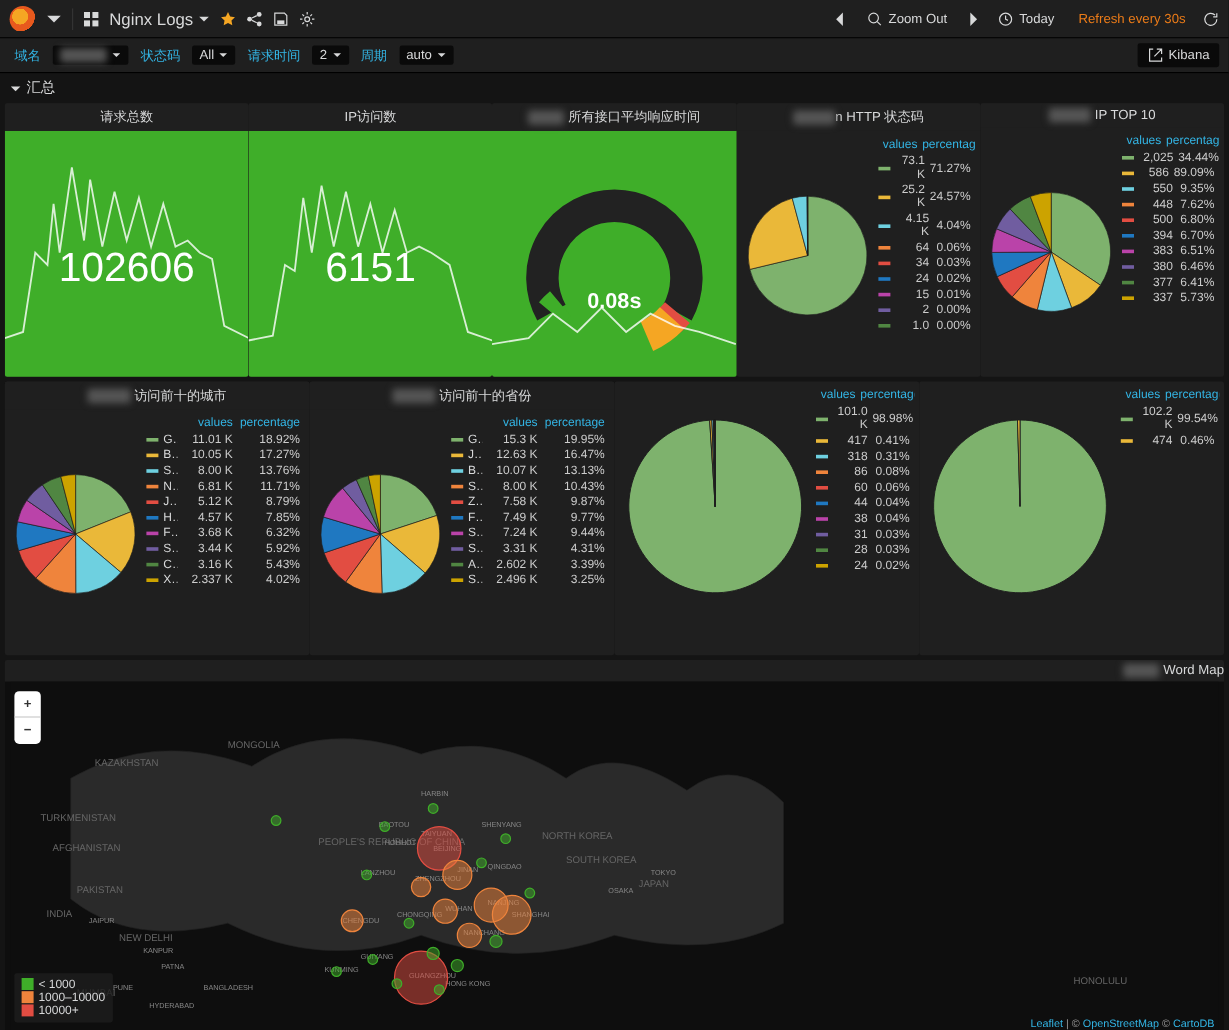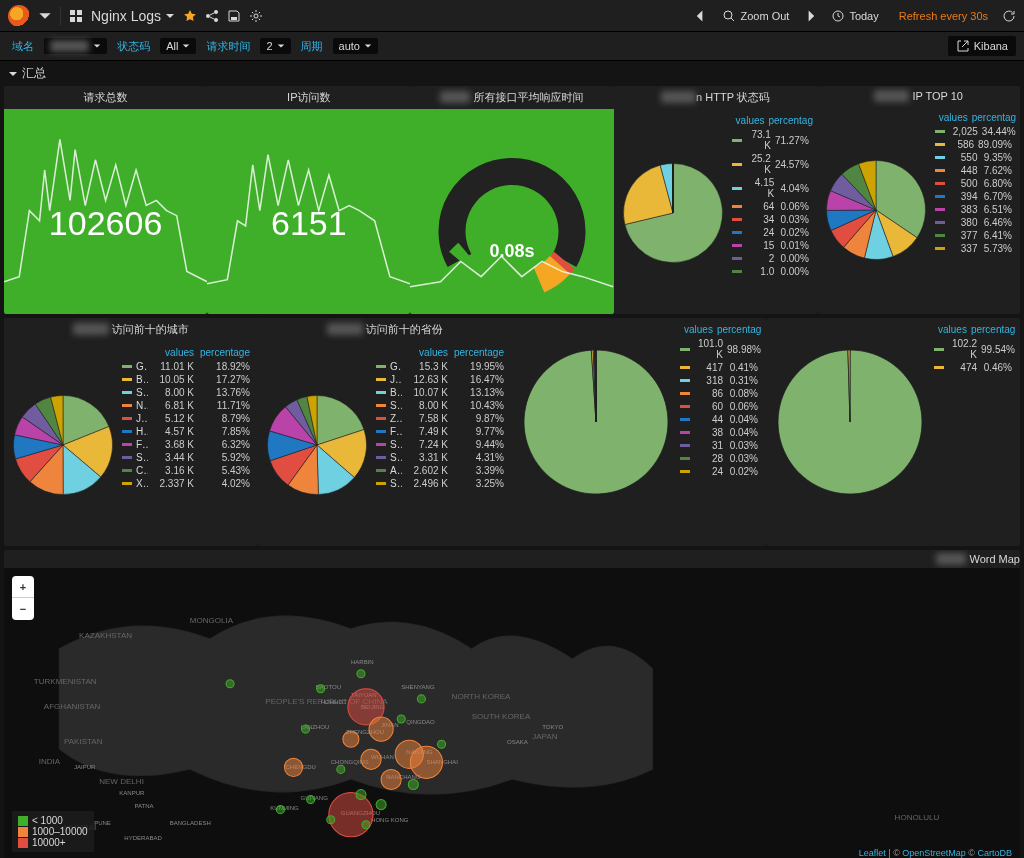--- a/index.html
+++ b/index.html
@@ -45,21 +45,21 @@
 .legend-row .sw{width:10px;height:3px;flex-shrink:0}
 .legend-row .nm{flex:1;white-space:nowrap;overflow:hidden;text-overflow:ellipsis}
 .legend-row .v1{width:42px;text-align:right;color:#ccc}
 .legend-row .v2{width:52px;text-align:right;color:#ccc}
 .map-panel{background:#1f1f1f;margin:4px;height:310px;position:relative;border-radius:2px;overflow:hidden}
 .map-title{text-align:right;padding:3px 0;font-size:11px}
 .map-body{background:#0e0e0e;width:100%;height:calc(100% - 18px);position:relative}
 .zoom{position:absolute;top:8px;left:8px;background:#fff;border-radius:4px;overflow:hidden;z-index:10}
 .zoom div{width:22px;height:22px;display:flex;align-items:center;justify-content:center;color:#333;font-weight:bold;cursor:pointer;border-bottom:1px solid #ccc}
 .map-legend{position:absolute;bottom:8px;left:8px;background:rgba(30,30,30,0.8);padding:4px 6px;font-size:10px;border-radius:2px}
-.map-legend div{display:flex;align-items:flex-end;gap:4px}
+.map-legend div{display:flex;align-items:flex-start;gap:4px}
 .map-legend .sw{width:10px;height:10px}
 .map-attr{position:absolute;bottom:2px;right:8px;font-size:9px;color:#999}
 .map-attr a{color:#33b5e5;text-decoration:none}
 .map-svg{width:100%;height:100%}
 .map-svg .land{fill:#2a2a2a;stroke:#1f1f1f;stroke-width:0.5}
 .map-svg .ctry{fill:#666;font-size:8px}
 .map-svg .city{fill:#888;font-size:6px}
 .bubble{fill-opacity:0.5;stroke-width:1}
 .obscured{display:inline-block;background:#555;filter:blur(3px);color:transparent;border-radius:2px;padding:0 4px}
 </style>

